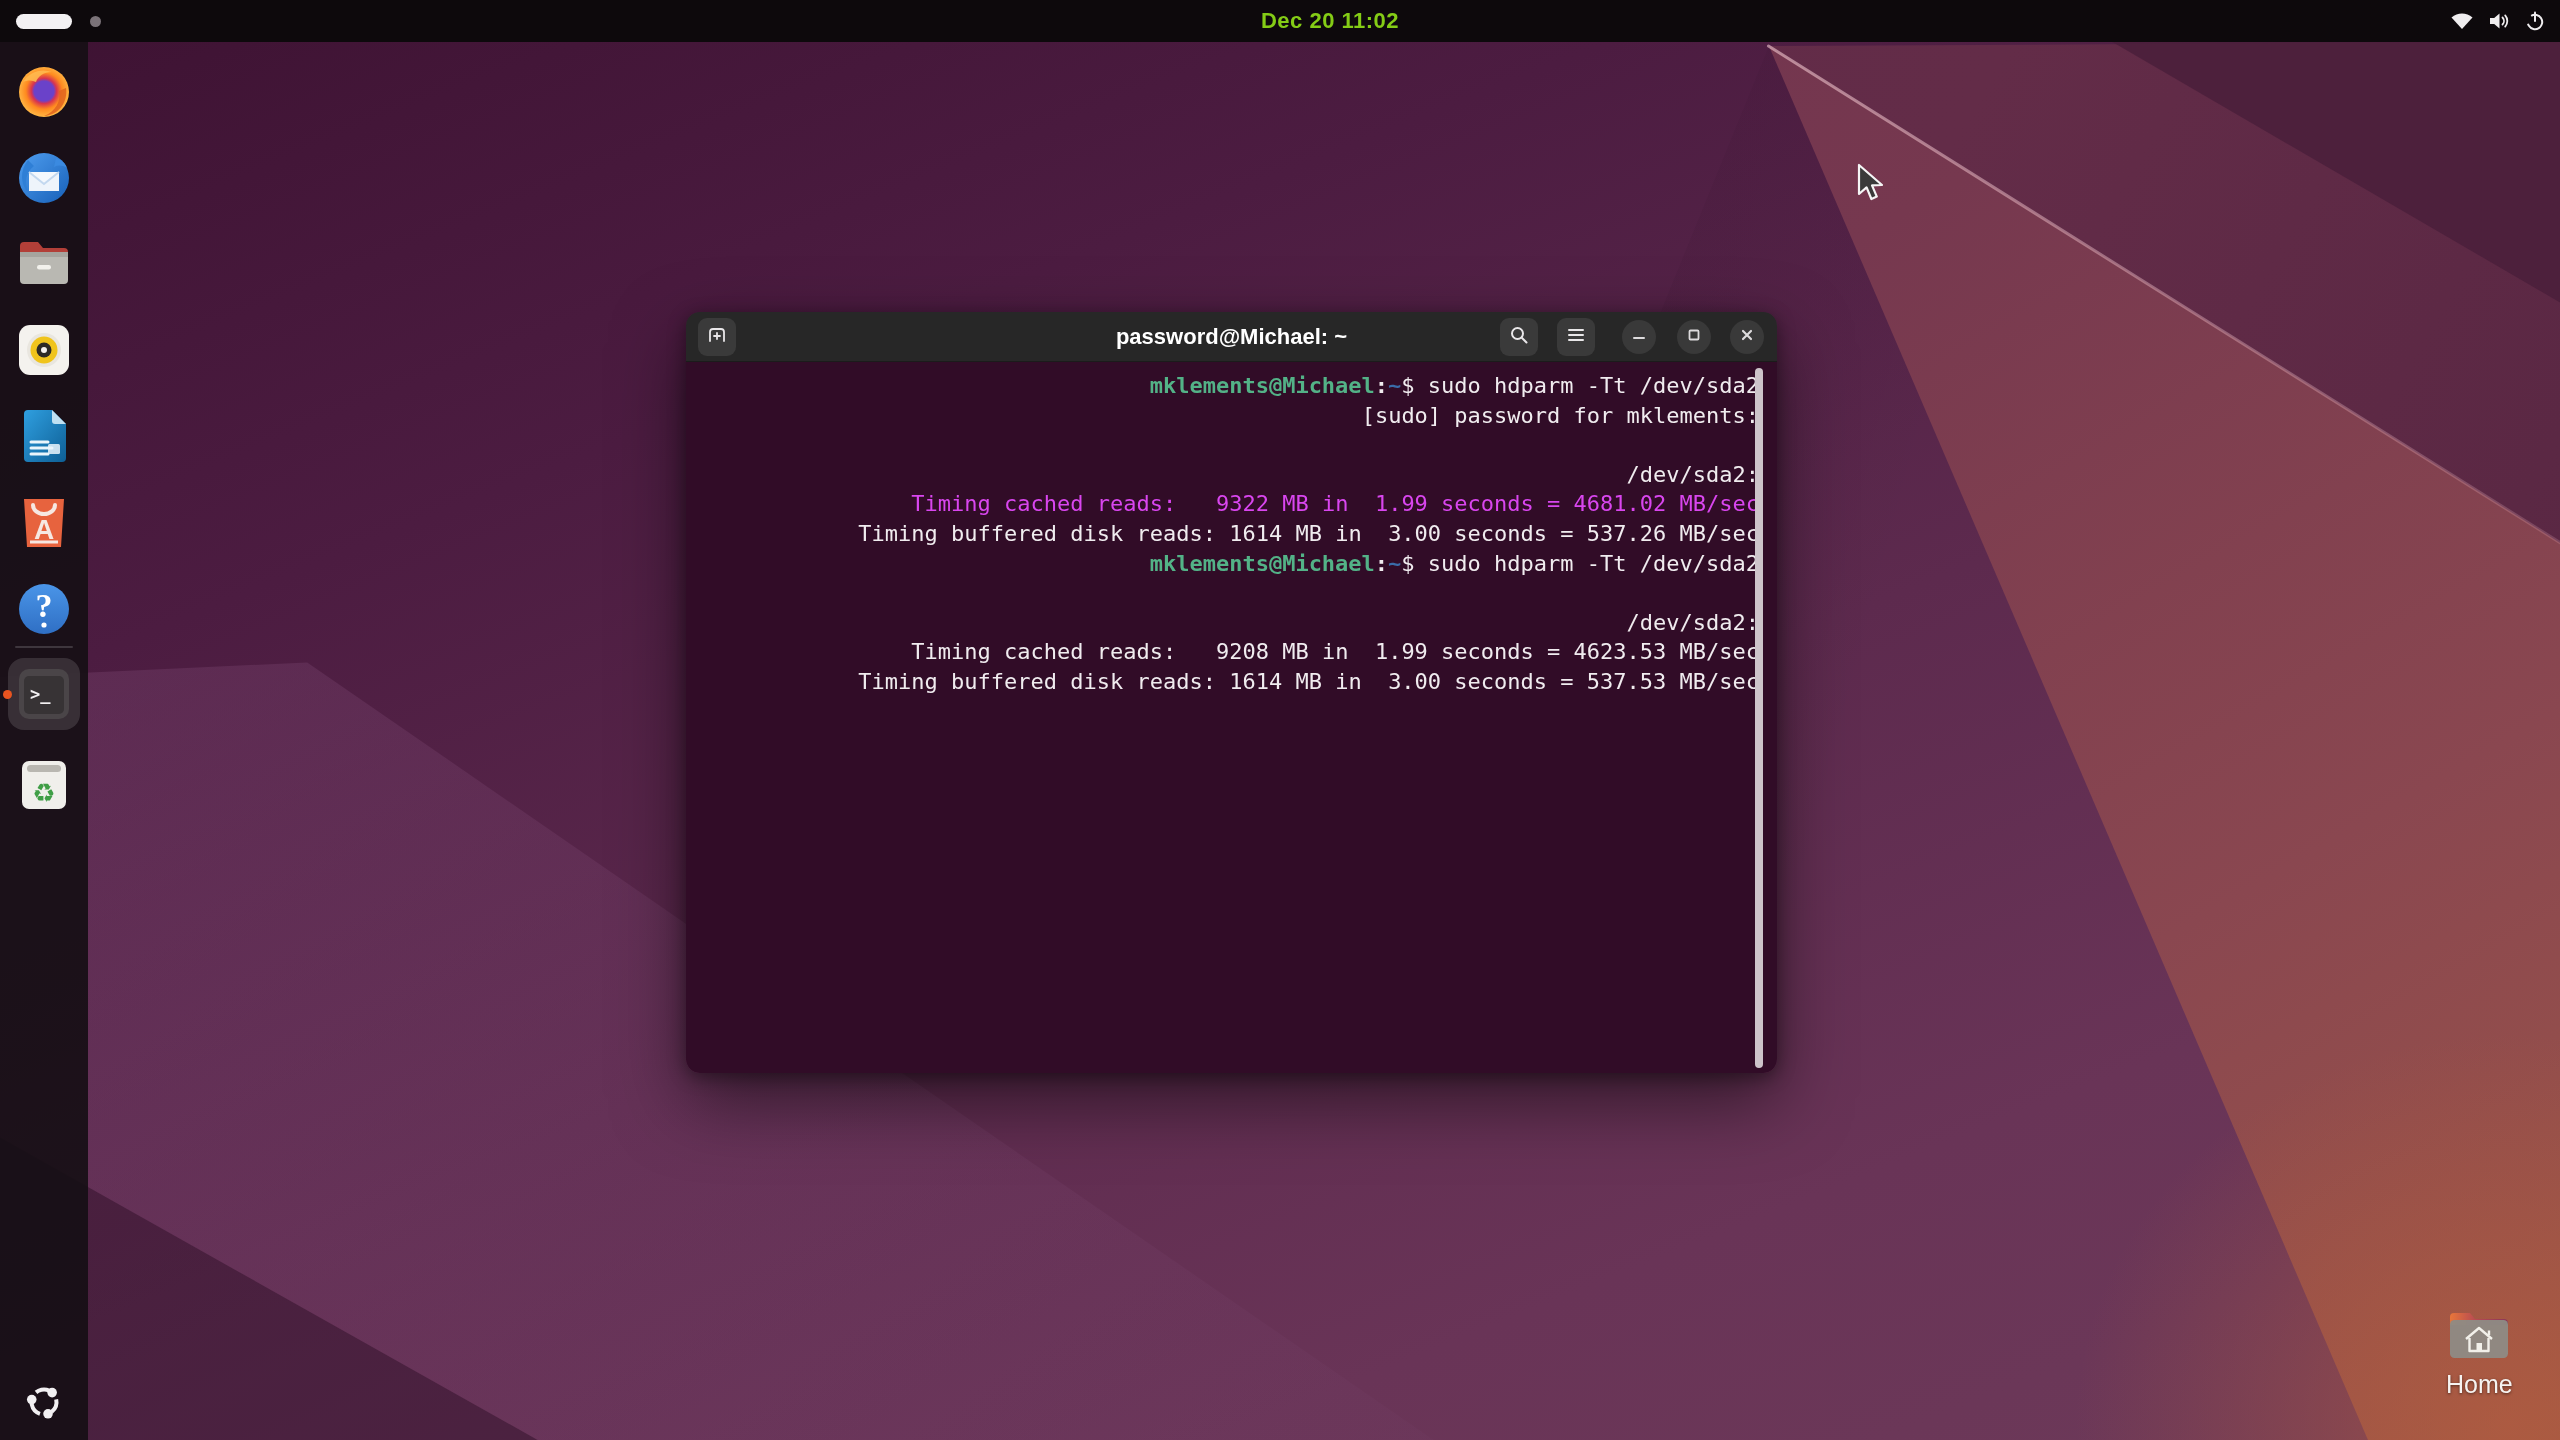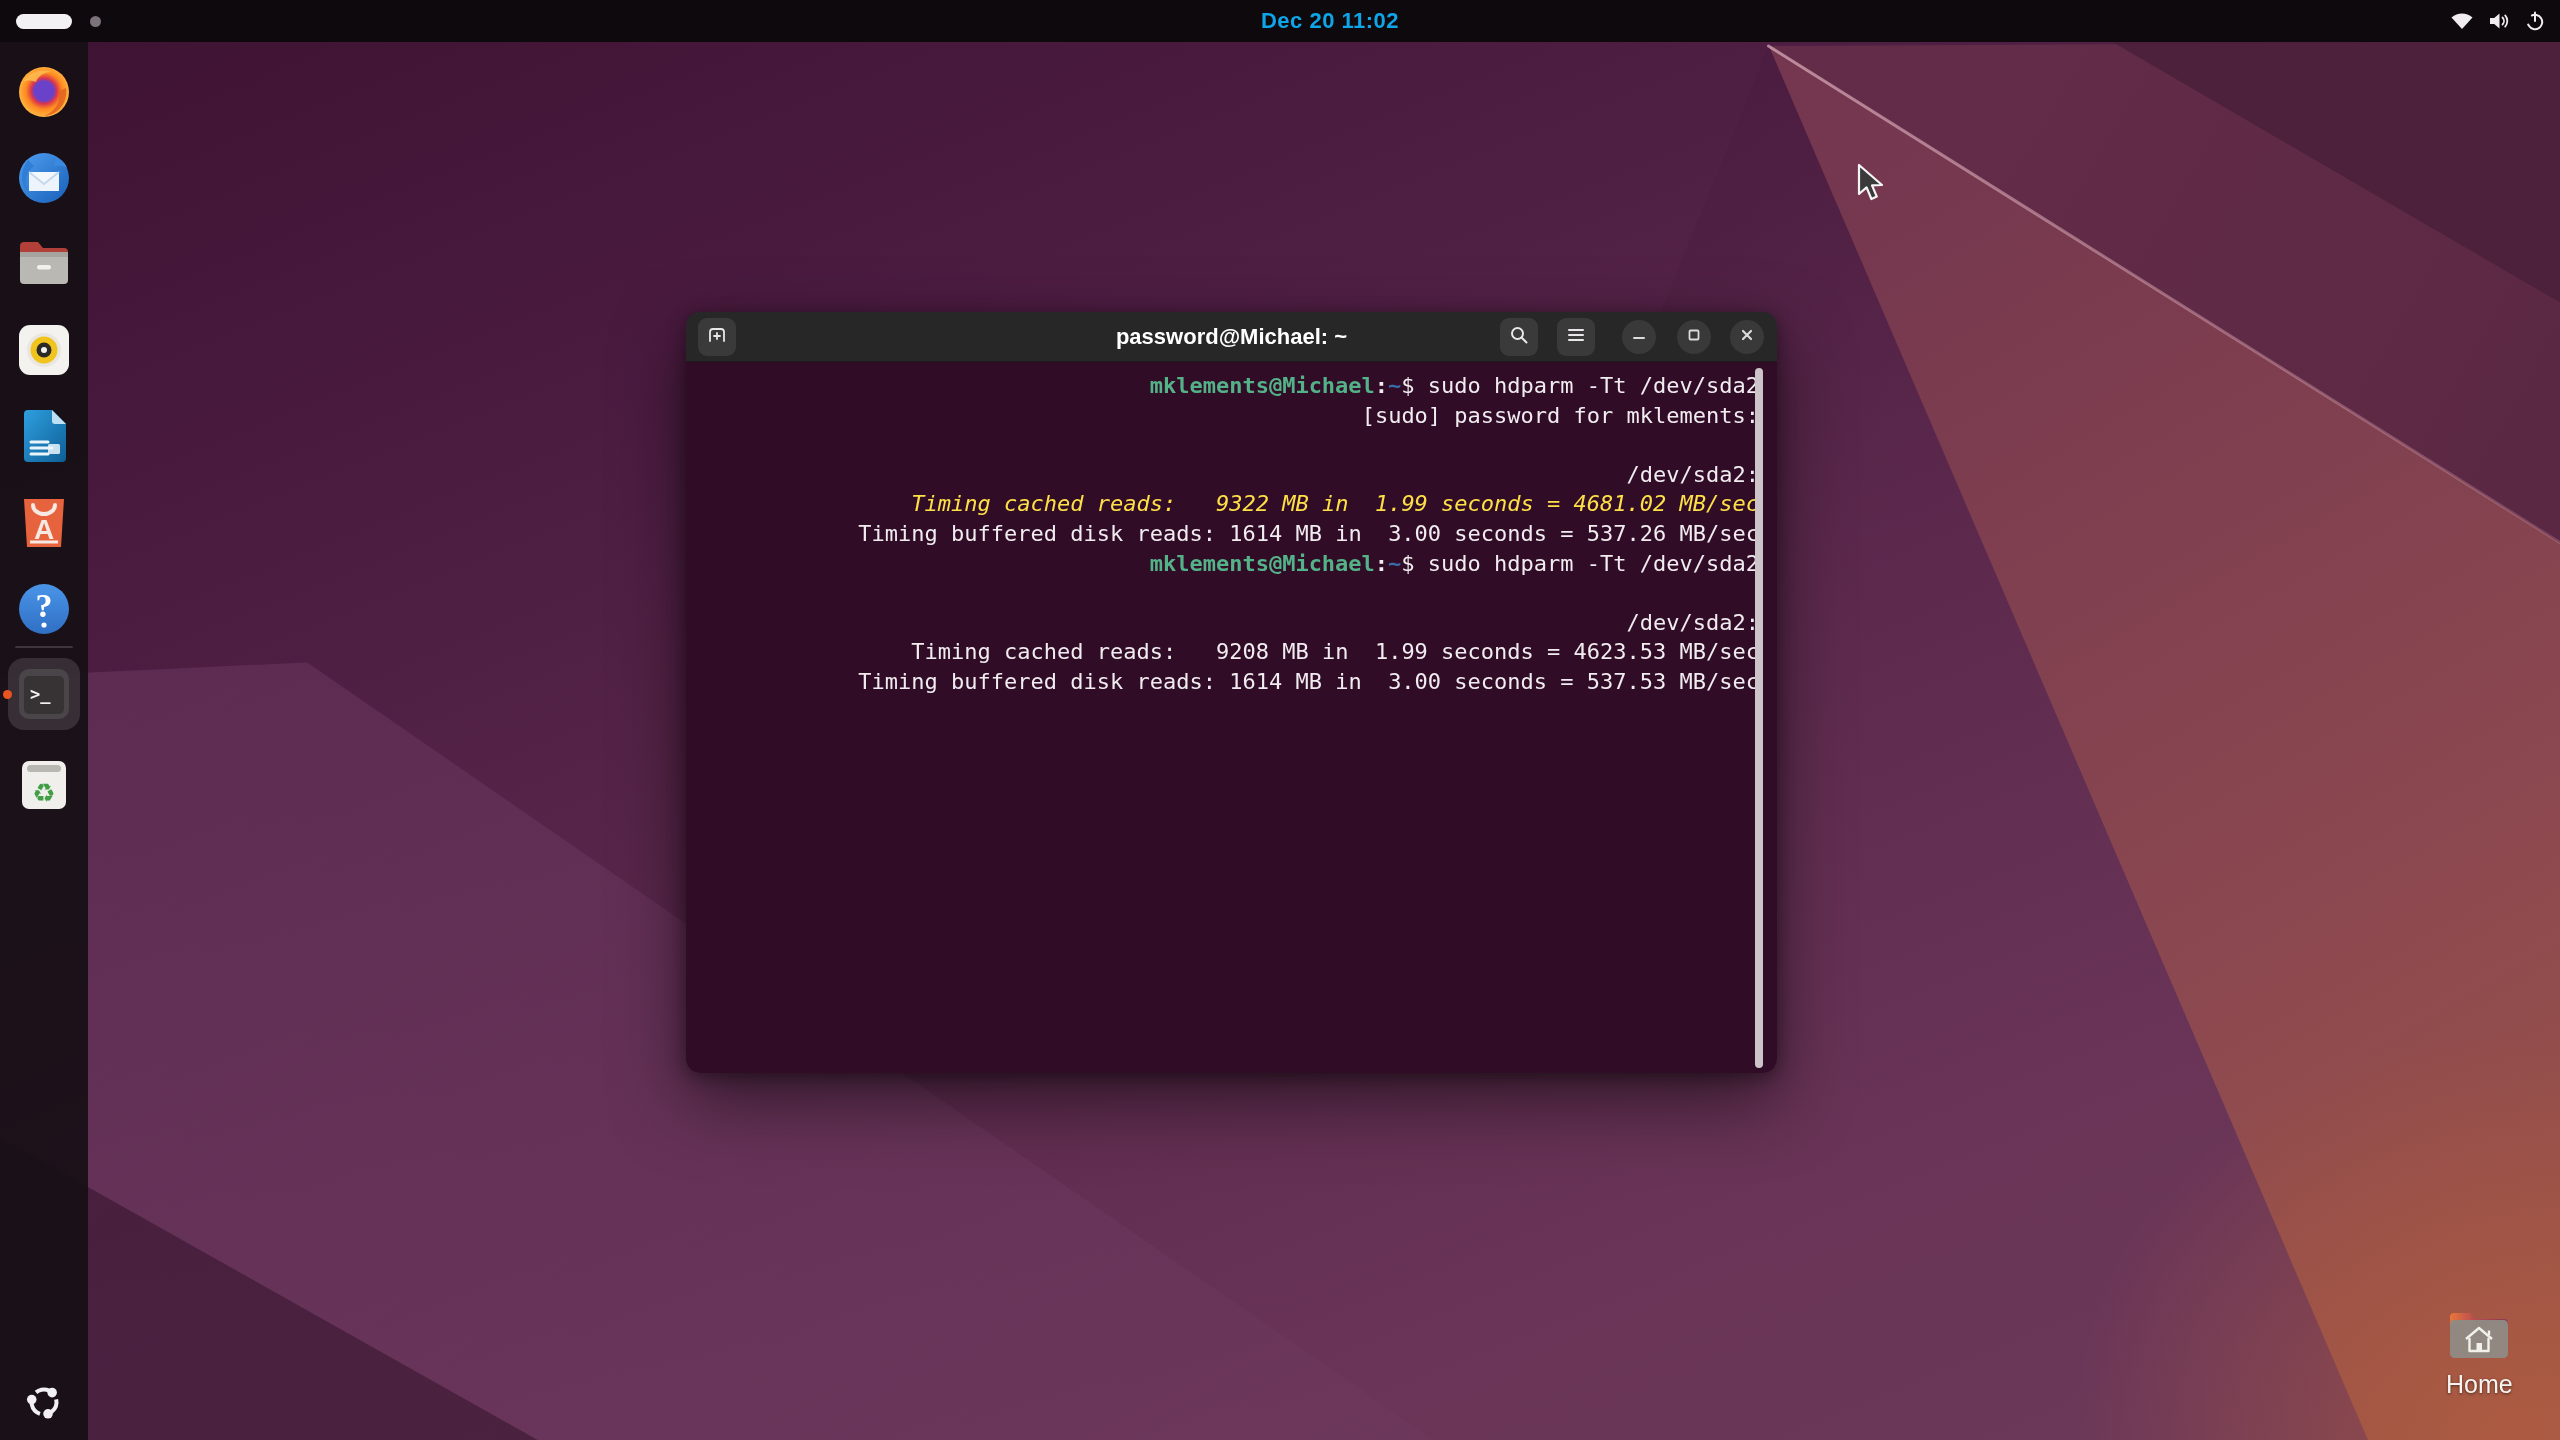--- a/index.html
+++ b/index.html
@@ -23,21 +23,21 @@
   .wp-warm { background:radial-gradient(620px 560px at 98% 99%, rgba(186,96,60,.55), rgba(186,96,60,0) 70%); }
   .wp-ridge-line { position:absolute; left:1768px; top:44px; width:944px; height:3px;
        background:linear-gradient(90deg, rgba(255,214,220,.55), rgba(255,190,200,.18));
        transform-origin:0 0; transform:rotate(32.1deg); border-radius:2px; }
 
   
   .topbar { position:absolute; left:0; top:0; width:2560px; height:42px; background:#0d090c; z-index:40; }
   .ws-pill { position:absolute; left:16px; top:14px; width:56px; height:15px; border-radius:8px; background:#f3f1f3; }
   .ws-dot { position:absolute; left:90px; top:16px; width:11px; height:11px; border-radius:50%; background:#7b7379; }
   .clock { position:absolute; left:1330px; top:0; transform:translateX(-50%); height:42px; line-height:42px;
-       color:#0ea5e9; font-size:22px; font-weight:bold; letter-spacing:.5px; white-space:nowrap; }
+       color:#84cc16; font-size:22px; font-weight:bold; letter-spacing:.5px; white-space:nowrap; }
   .status { position:absolute; right:14px; top:0; height:42px; display:flex; align-items:center; gap:13px; }
   .status svg { display:block; }
 
   
   .dock { position:absolute; left:0; top:42px; width:88px; height:1398px; background:rgba(22,15,21,.92); z-index:30; }
   .dock-item { position:absolute; left:8px; width:72px; height:72px; display:flex; align-items:center; justify-content:center; border-radius:16px; }
   .dock-item.active { background:rgba(255,255,255,.13); }
   .dock-sep { position:absolute; left:15px; width:58px; height:2px; background:rgba(255,255,255,.16); border-radius:1px; }
   .run-dot { position:absolute; left:3px; width:9px; height:9px; border-radius:50%; }
   .dock-item svg { display:block; }
@@ -280,21 +280,21 @@
               <path d="M4 4 L12 12 M12 4 L4 12" stroke="#dddbdd" stroke-width="2.2" stroke-linecap="round"></path>
             </svg></span>
         </div>
       </div>
   </div>
   <div class="term-body" id="term-body" style="background: rgb(49, 12, 39);">
       <div class="term-line"><span class="seg-b" style="color: rgb(83, 178, 135);">mklements@Michael</span><span class="seg-b" style="color: rgb(240, 236, 239);">:</span><span class="seg-b" style="color: rgb(58, 108, 168);">~</span><span style="color: rgb(240, 236, 239);">$ </span><span style="color: rgb(240, 236, 239);">sudo hdparm -Tt /dev/sda2</span></div>
       <div class="term-line"><span style="color: rgb(240, 236, 239);">[sudo] password for mklements:</span></div>
       <div class="term-line"></div>
       <div class="term-line"><span style="color: rgb(240, 236, 239);">/dev/sda2:</span></div>
-      <div class="term-line"><span style="color: #fde047; font-style: italic;"> Timing cached reads:   9322 MB in  1.99 seconds = 4681.02 MB/sec</span></div>
+      <div class="term-line"><span style="color: #d946ef;"> Timing cached reads:   9322 MB in  1.99 seconds = 4681.02 MB/sec</span></div>
       <div class="term-line"><span style="color: rgb(240, 236, 239);"> Timing buffered disk reads: 1614 MB in  3.00 seconds = 537.26 MB/sec</span></div>
       <div class="term-line"><span class="seg-b" style="color: rgb(83, 178, 135);">mklements@Michael</span><span class="seg-b" style="color: rgb(240, 236, 239);">:</span><span class="seg-b" style="color: rgb(58, 108, 168);">~</span><span style="color: rgb(240, 236, 239);">$ </span><span style="color: rgb(240, 236, 239);">sudo hdparm -Tt /dev/sda2</span></div>
       <div class="term-line"></div>
       <div class="term-line"><span style="color: rgb(240, 236, 239);">/dev/sda2:</span></div>
       <div class="term-line"><span style="color: rgb(240, 236, 239);"> Timing cached reads:   9208 MB in  1.99 seconds = 4623.53 MB/sec</span></div>
       <div class="term-line"><span style="color: rgb(240, 236, 239);"> Timing buffered disk reads: 1614 MB in  3.00 seconds = 537.53 MB/sec</span></div>
     </div>
   <div class="scrollbar" style="top:56px;"></div>
 </div>
 

